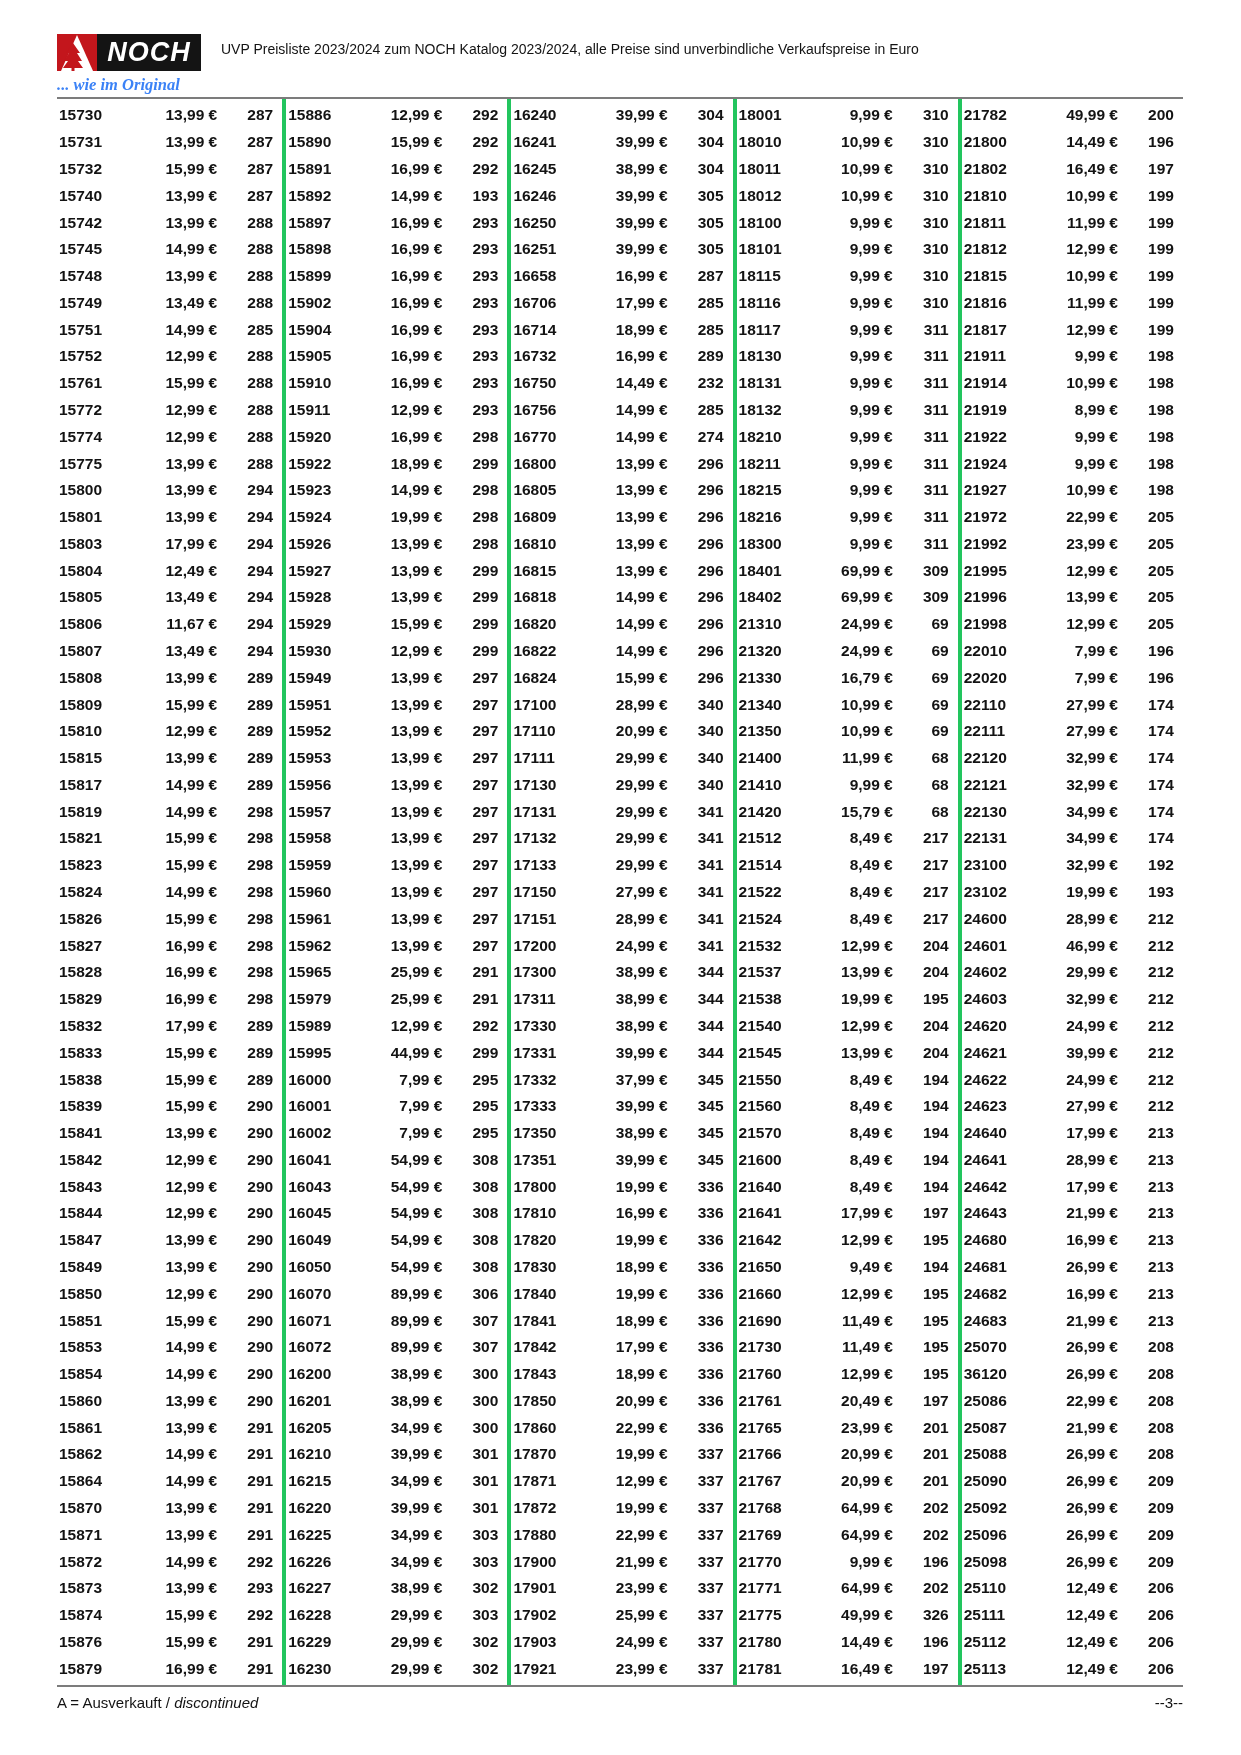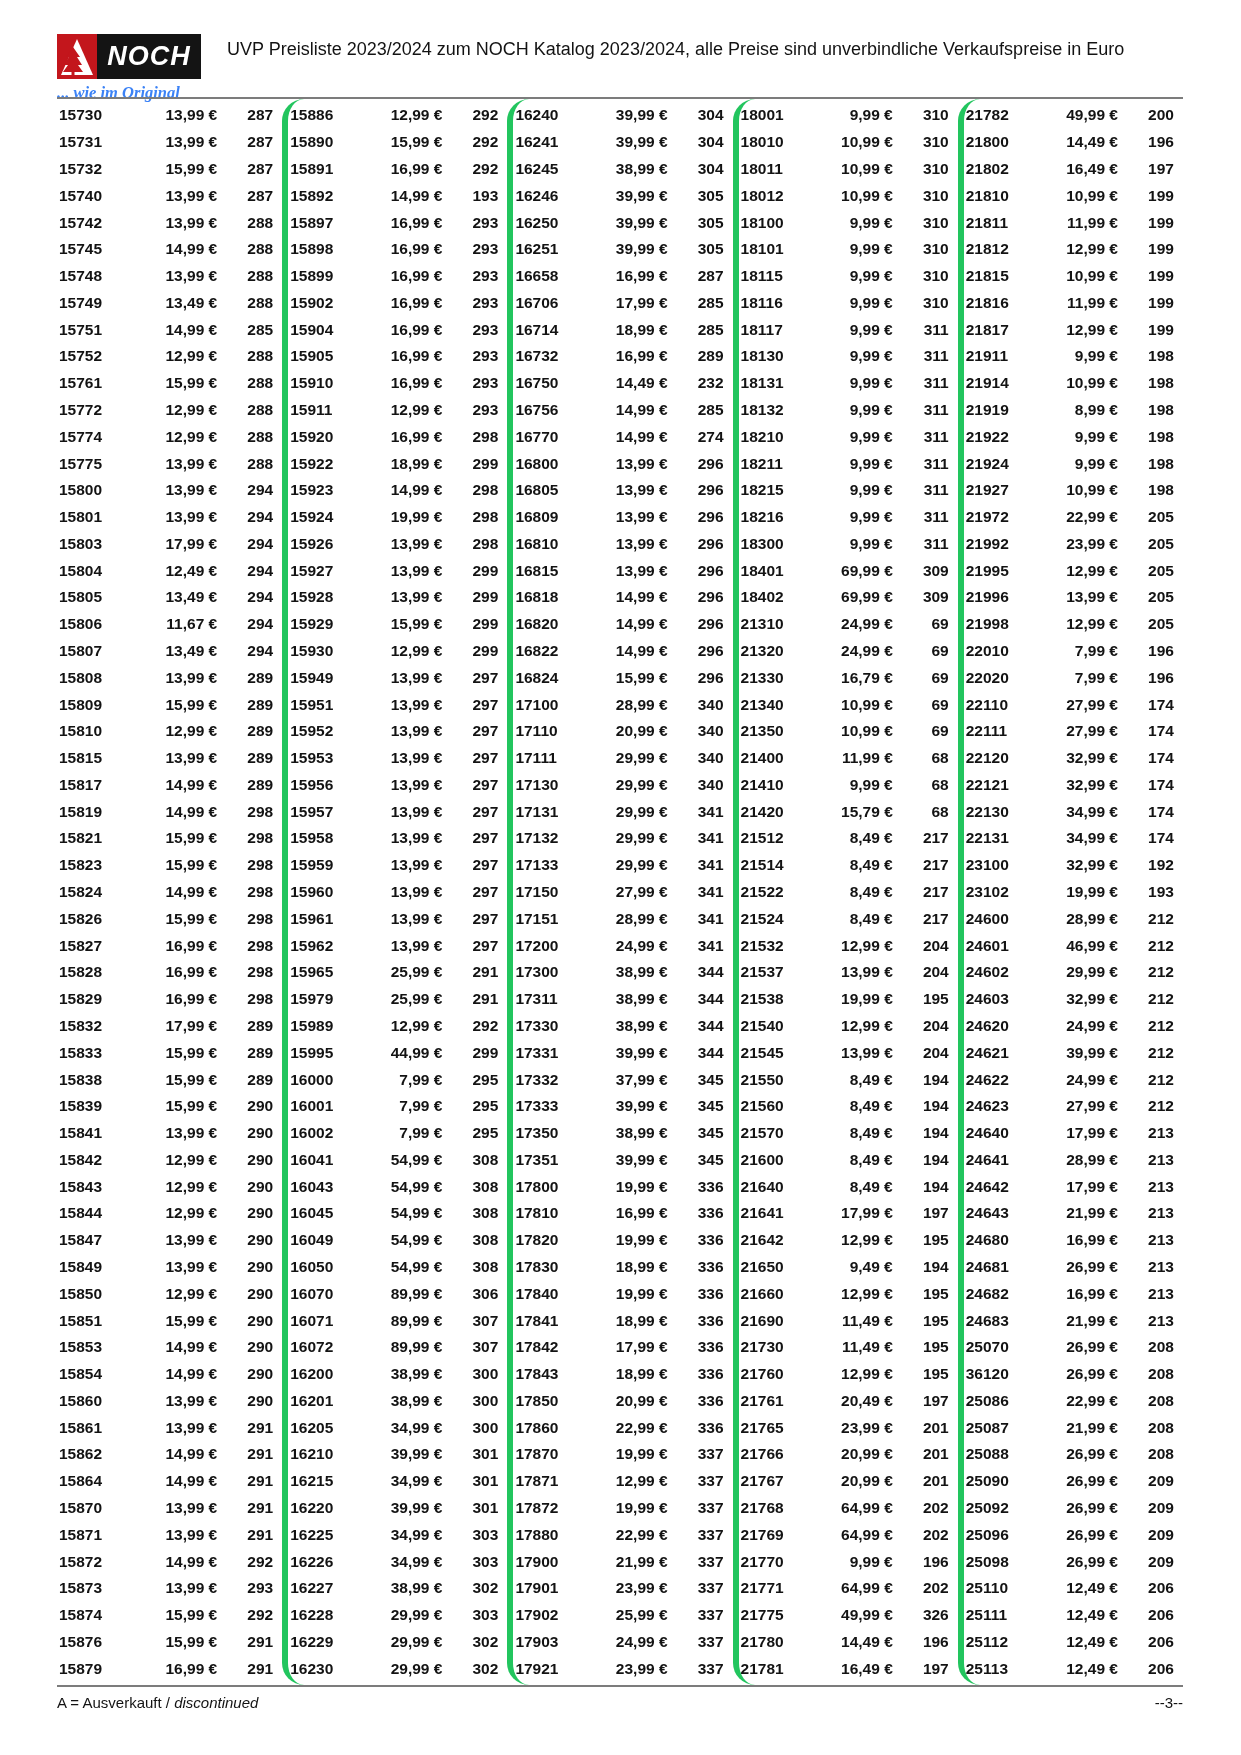--- a/index.html
+++ b/index.html
@@ -3,36 +3,36 @@
 <meta charset="utf-8">
 <style>
   html,body{margin:0;padding:0;}
   body{
     width:1241px;height:1755px;position:relative;background:#ffffff;
     font-family:"Liberation Sans",sans-serif;color:#131313;
     -webkit-font-smoothing:antialiased;overflow:hidden;
   }
   .page-header{position:absolute;left:57px;top:34px;display:flex;align-items:flex-start;}
   .logo-wrap{width:146px;}
-  .logo-row{display:flex;height:45px;text-align:center;}
+  .logo-row{display:flex;height:37px;text-align:center;}
   .logo-red{width:40px;background:#c3161c;display:flex;align-items:center;justify-content:center;}
   .logo-black{width:104px;background:#141414;color:#ffffff;display:flex;align-items:center;justify-content:center;
     font-style:italic;font-weight:bold;font-size:27px;letter-spacing:1px;}
   .logo-tagline{font-family:"Liberation Serif",serif;font-style:italic;font-weight:bold;
     font-size:16.5px;color:#3b82f6;margin-top:4px;white-space:nowrap;}
-  .header-text{margin-left:24px;padding-top:2px;font-size:18px;line-height:26px;white-space:nowrap;}
+  .header-text{margin-left:18px;padding-top:2px;font-size:14px;line-height:26px;white-space:nowrap;}
   .header-line2{font-style:italic;}
 
   .price-table{
     position:absolute;left:57px;top:97px;width:1126px;
     border-top:2px solid #7c7c7c;border-bottom:2px solid #7c7c7c;
     display:flex;box-sizing:border-box;
   }
   .group{width:20%;box-sizing:border-box;padding:3px 9px 3px 2px;font-weight:bold;}
-  .group + .group{border-left:6px solid #22c55e;border-radius:22px;}
+  .group + .group{border-left:4px solid #22c55e;}
   .row{height:26.79px;display:grid;grid-template-columns:62px 1fr 56px;align-items:center;font-size:15.5px;}
   .art{text-align:left;}
   .price{text-align:right;}
   .page{text-align:right;}
 
   .page-footer{position:absolute;left:57px;width:1126px;top:1694px;
     display:flex;justify-content:space-between;font-size:15px;}
   .footer-italic{font-style:italic;margin-top:45px;}
 </style>
 </head>

